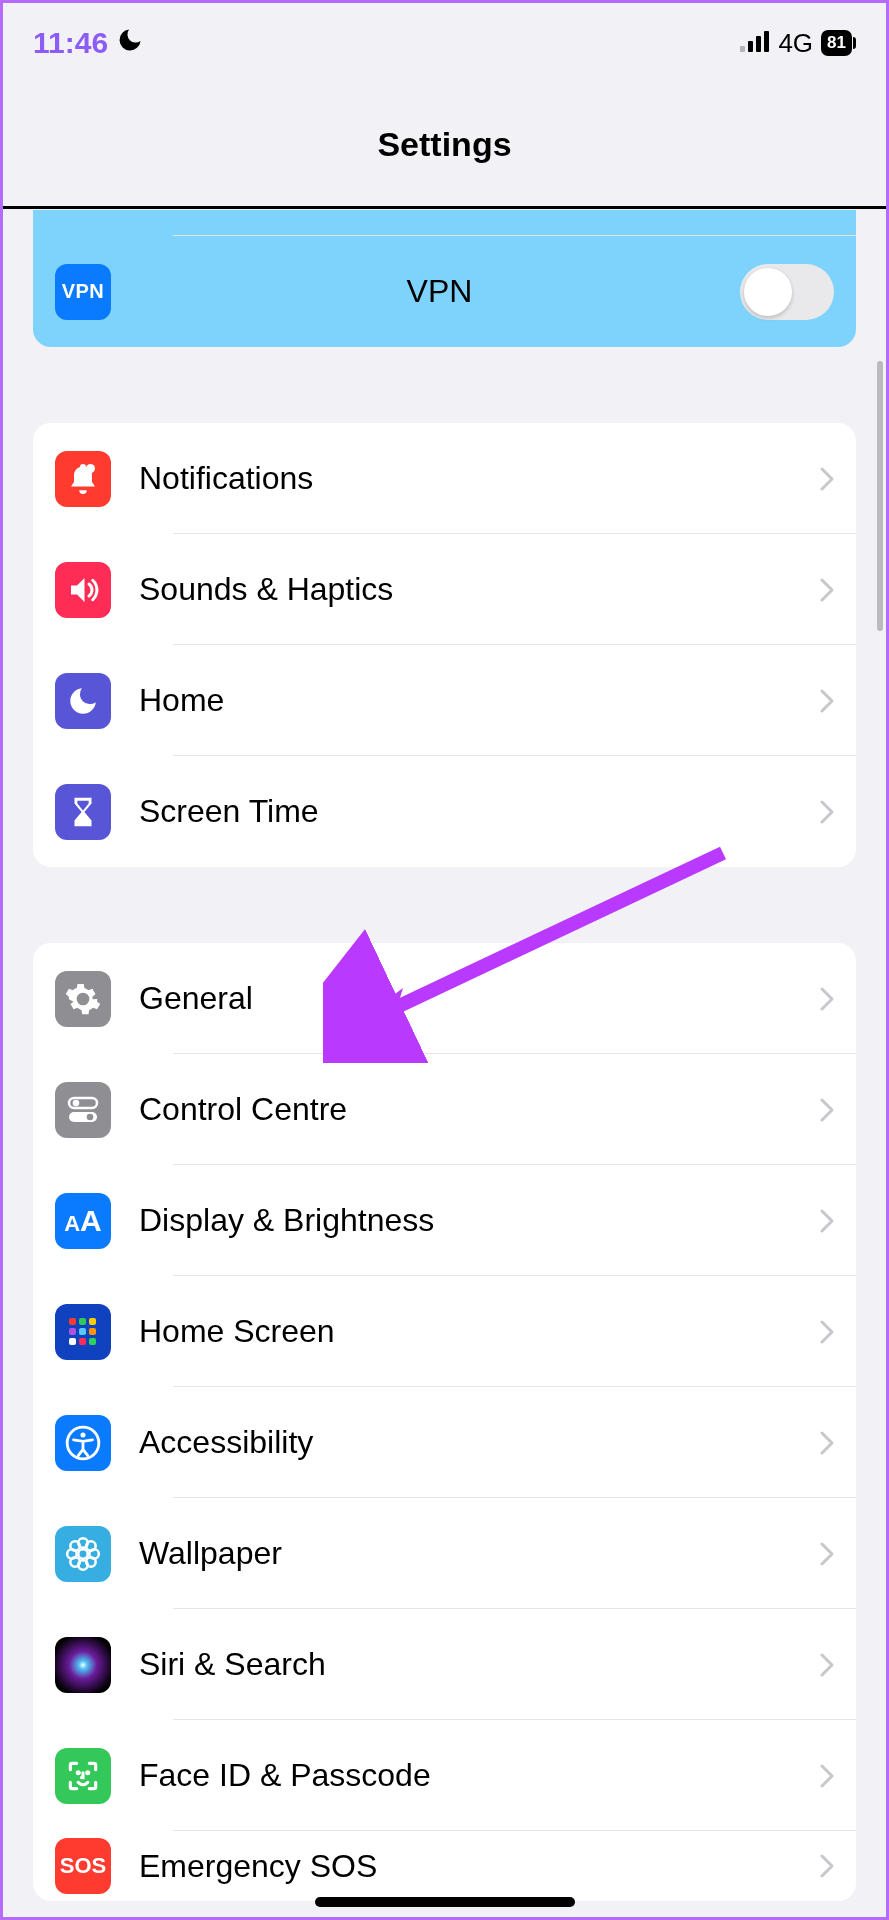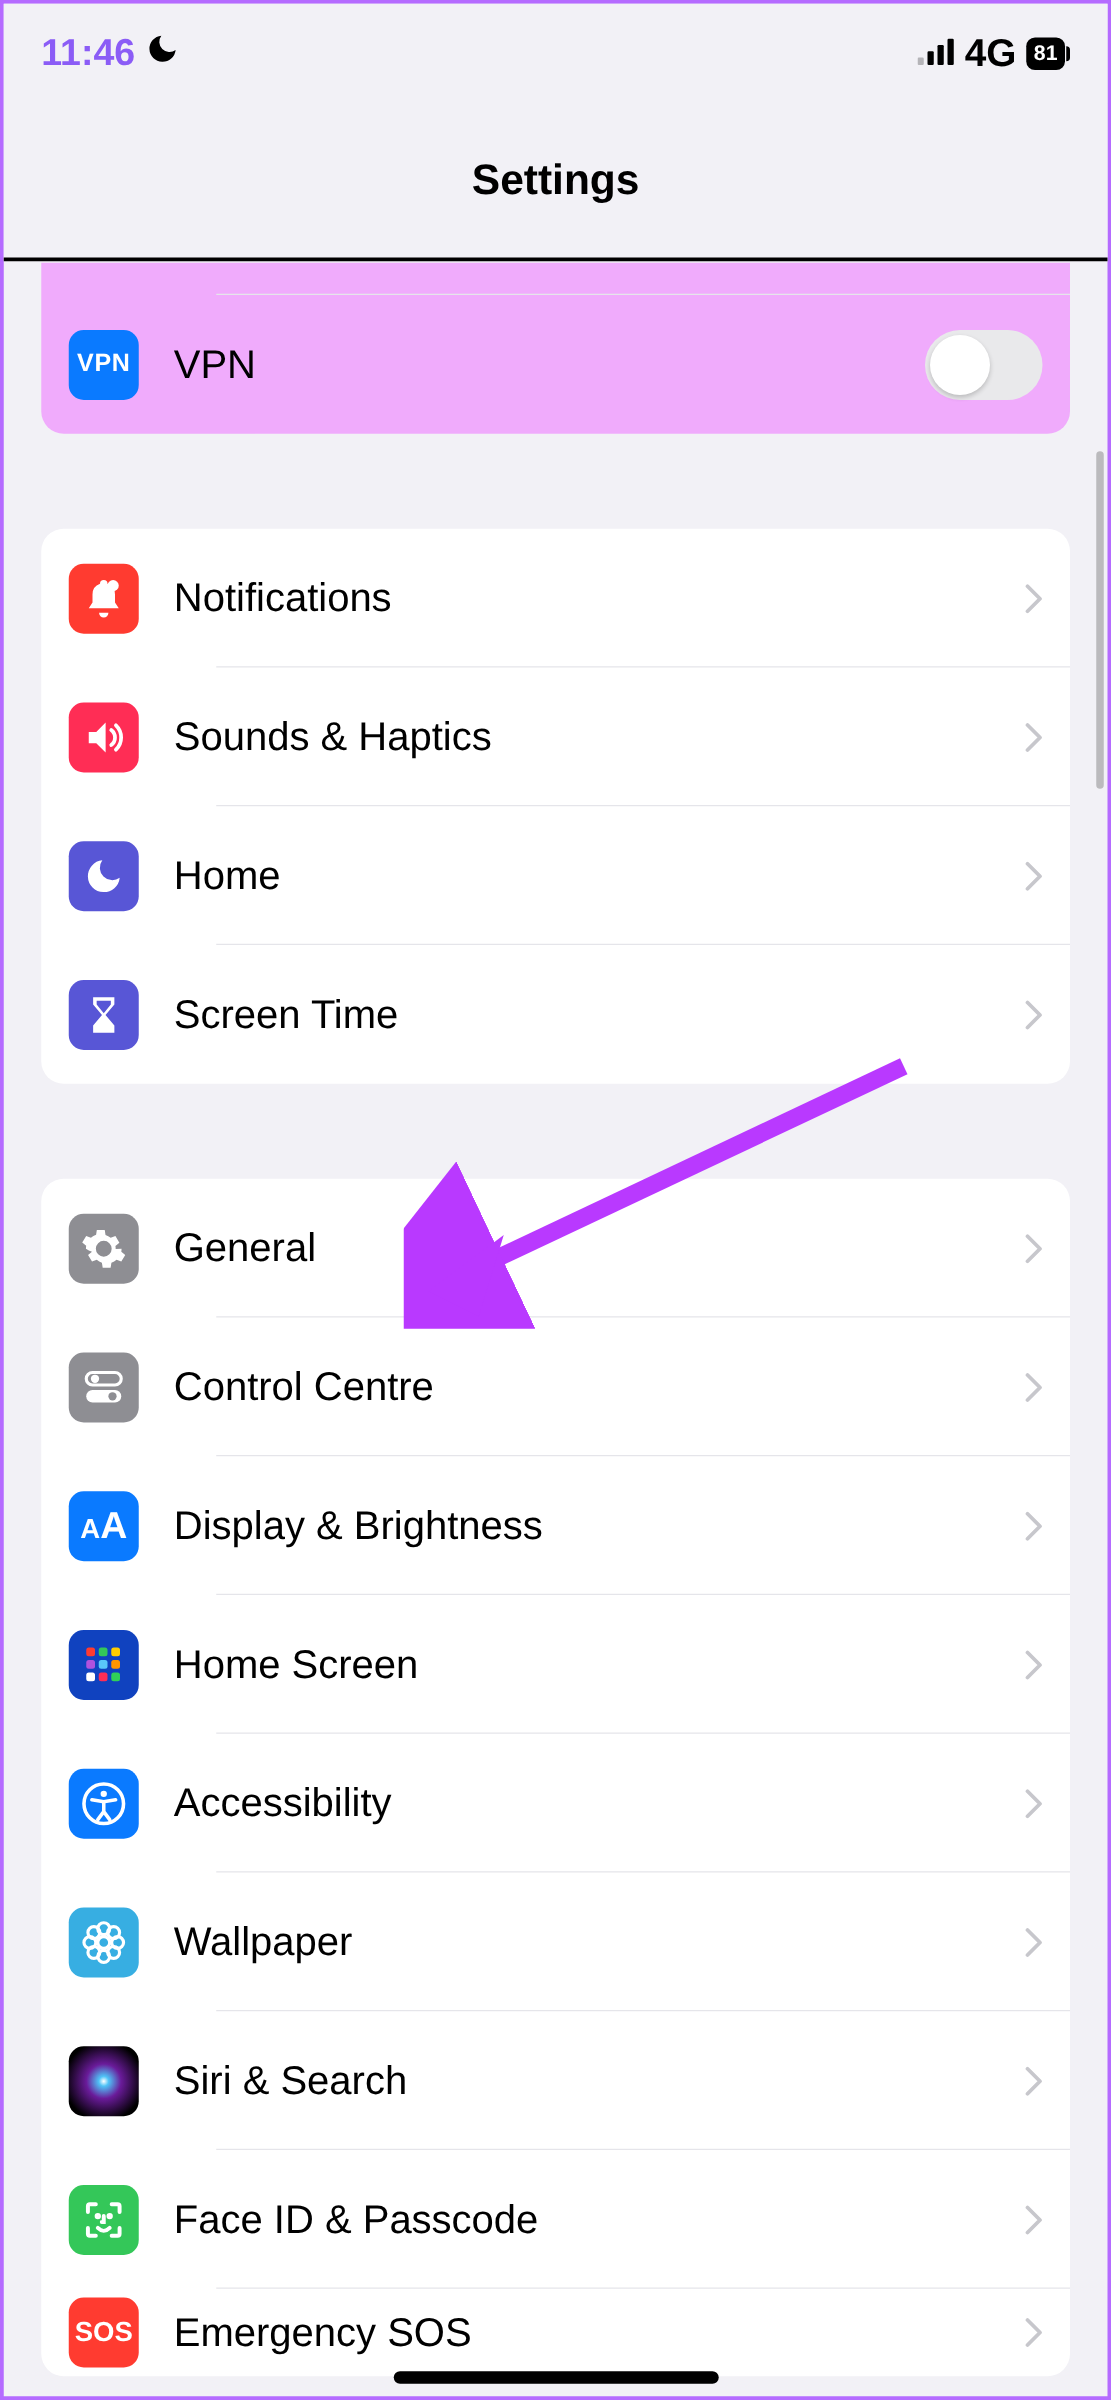--- a/index.html
+++ b/index.html
@@ -4,21 +4,21 @@
   <style>
     * { margin: 0; padding: 0; box-sizing: border-box; }
     html, body { width: 889px; height: 1920px; font-family: -apple-system, 'Helvetica Neue', Helvetica, Arial, sans-serif; background: #fff; overflow: hidden; }
     .frame { position: relative; width: 889px; height: 1920px; border: 3px solid #b56bff; background: #f2f1f6; }
     .status-bar { position: absolute; top: 0; left: 0; right: 0; height: 80px; display: flex; align-items: center; justify-content: space-between; padding: 0 30px; background: #f2f1f6; }
     .status-left { display: flex; align-items: center; gap: 8px; font-size: 30px; font-weight: 600; color: #8b5cf6; }
     .status-right { display: flex; align-items: center; gap: 8px; }
     .header { position: absolute; top: 80px; left: 0; right: 0; height: 126px; background: #f2f1f6; display: flex; align-items: center; justify-content: center; border-bottom: 3px solid #000000; }
     .header-title { font-size: 34px; font-weight: 600; color: #000; }
     .content { position: absolute; top: 207px; left: 0; right: 0; bottom: 0; overflow: hidden; }
-    .partial-group-top { background: #f0abfc; border-radius: 0 0 18px 18px; margin: 0 30px 0 30px; overflow: hidden; }
+    .partial-group-top { background: #7dd3fc; border-radius: 0 0 18px 18px; margin: 0 30px 0 30px; overflow: hidden; text-align: center; }
     .partial-row-top { height: 26px; border-bottom: 1px solid #e5e5ea; margin-left: 140px; }
     .group { background: #fff; border-radius: 18px; margin: 0 30px 76px 30px; overflow: hidden; }
     .group:last-of-type { margin-bottom: 0; margin-top: 16px; }
     .row { display: flex; align-items: center; height: 111px; padding: 0 22px 0 22px; position: relative; }
     .row-sep { position: absolute; bottom: 0; left: 140px; right: 0; height: 1px; background: #e5e5ea; }
     .icon-box { width: 56px; height: 56px; border-radius: 12px; display: flex; align-items: center; justify-content: center; flex: 0 0 56px; }
     .row-label { flex: 1; font-size: 32px; color: #000; margin-left: 28px; white-space: nowrap; }
     .chevron { flex: 0 0 auto; width: 14px; height: 24px; }
     .toggle { flex: 0 0 auto; width: 94px; height: 56px; border-radius: 28px; background: #e9e9eb; position: relative; }
     .toggle-knob { position: absolute; top: 4px; left: 4px; width: 48px; height: 48px; border-radius: 50%; background: #fff; box-shadow: 0 2px 4px rgba(0,0,0,0.2); }
@@ -57,21 +57,21 @@
   </div>
   <div class="status-right">
     <span>
       <svg width="30" height="22" viewBox="0 0 30 22">
             <rect x="0" y="16" width="5" height="6" rx="1" fill="#000" fill-opacity="0.25"></rect>
             <rect x="8" y="11" width="5" height="11" rx="1" fill="#000"></rect>
             <rect x="16" y="6" width="5" height="16" rx="1" fill="#000"></rect>
             <rect x="24" y="1" width="5" height="21" rx="1" fill="#000"></rect>
           </svg>
     </span>
-    <span style="font-size:31px;font-weight:700;">4G</span>
+    <span style="font-size:26px;font-weight:400;">4G</span>
     <span style="display:flex;align-items:center;">
       <span style="display:inline-flex;align-items:center;justify-content:center;background:#000;border-radius:7px;padding:2px 6px 2px 6px;height:26px;color:#fff;font-size:17px;font-weight:700;">81</span>
       <span style="display:inline-block;width:3px;height:12px;background:#000;border-radius:0 3px 3px 0;margin-left:1px;"></span>
     </span>
   </div>
 </div>
 
 <div class="header">
   <div class="header-title">Settings</div>
 </div>

